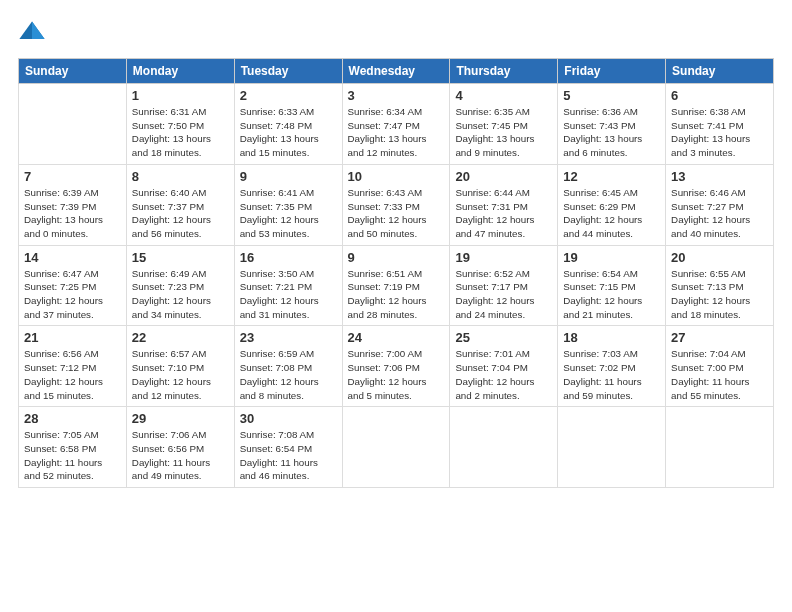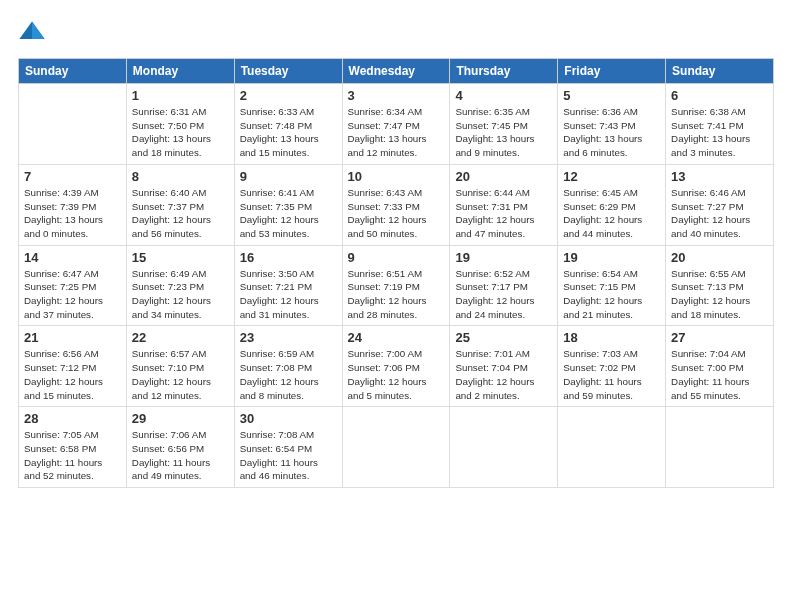--- a/index.html
+++ b/index.html
@@ -162,21 +162,21 @@
             <div class="day-num">6</div>
             <div class="day-info">Sunrise: 6:38 AM
 Sunset: 7:41 PM
 Daylight: 13 hours
 and 3 minutes.</div>
           </td>
         </tr>
         <tr>
           <td>
             <div class="day-num">7</div>
-            <div class="day-info">Sunrise: 4:39 AM
+            <div class="day-info">Sunrise: 6:39 AM
 Sunset: 7:39 PM
 Daylight: 13 hours
 and 0 minutes.</div>
           </td>
           <td>
             <div class="day-num">8</div>
             <div class="day-info">Sunrise: 6:40 AM
 Sunset: 7:37 PM
 Daylight: 12 hours
 and 56 minutes.</div>

